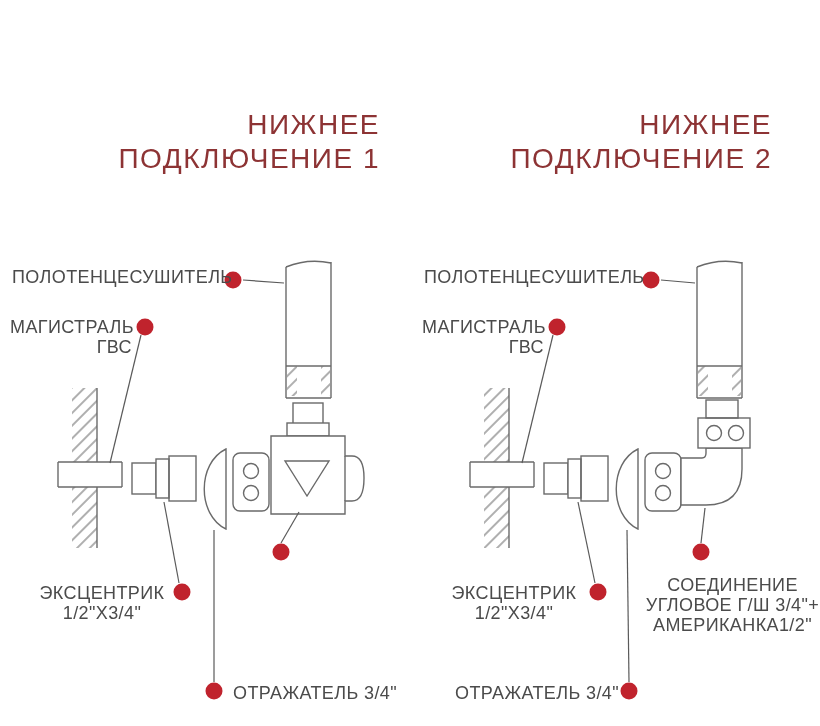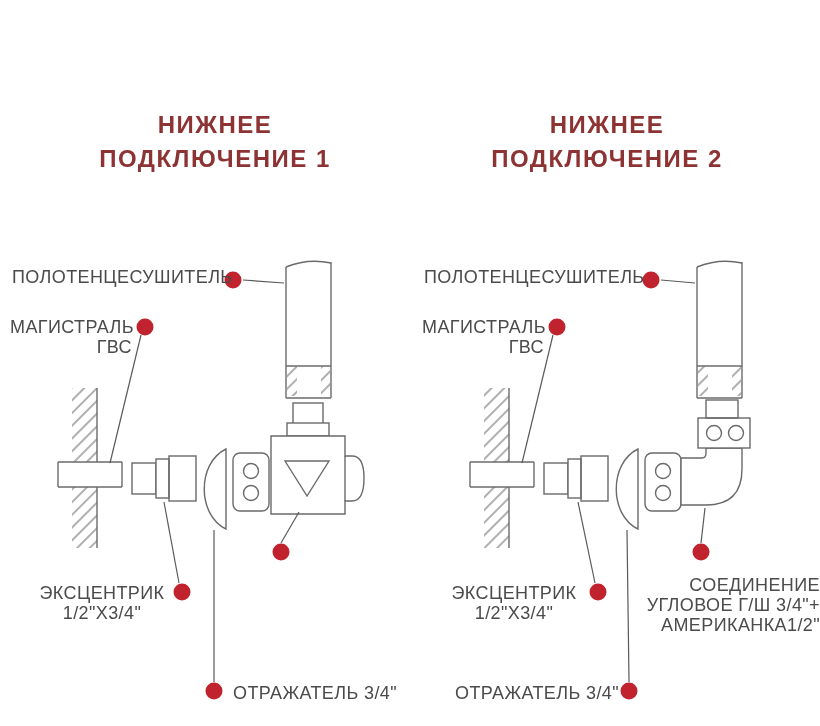--- a/index.html
+++ b/index.html
@@ -11,38 +11,38 @@
     width:820px;height:726px;position:relative;overflow:hidden;
     font-family:"Liberation Sans", sans-serif;
   }
   .stage{position:absolute;inset:0;width:820px;height:726px;}
   .title{
     position:absolute;top:22px;left:0;width:100%;text-align:center;
     font-size:36px;font-weight:500;letter-spacing:5px;word-spacing:26px;
     color:var(--title);
   }
   .heading{
-    position:absolute;top:108px;width:330px;text-align:center;
-    font-size:24px;font-weight:700;line-height:34px;letter-spacing:1.5px;
+    position:absolute;top:108px;width:330px;text-align:right;
+    font-size:28px;font-weight:400;line-height:34px;letter-spacing:1.5px;
     color:var(--title);white-space:pre-line;
   }
   .h-left{left:50px;}
   .h-right{left:442px;}
   .lbl{
     position:absolute;font-size:18px;color:var(--label);
     letter-spacing:0.4px;line-height:20px;white-space:pre-line;
   }
   .lbl-towel-1{left:12px;top:267px;}
   .lbl-towel-2{left:424px;top:267px;}
   .lbl-main-1{left:10px;top:317px;width:122px;text-align:right;}
   .lbl-main-2{left:422px;top:317px;width:122px;text-align:right;}
   .lbl-ecc-1{left:36px;top:583px;width:132px;text-align:center;}
   .lbl-ecc-2{left:448px;top:583px;width:132px;text-align:center;}
   .lbl-valve{left:299px;top:543px;width:150px;text-align:left;}
-  .lbl-fitting{left:645px;top:575px;width:175px;text-align:right;}
+  .lbl-fitting{left:645px;top:575px;width:175px;text-align:center;}
   .lbl-refl-1{left:233px;top:683px;}
   .lbl-refl-2{left:455px;top:683px;}
   svg.draw{position:absolute;left:0;top:0;}
   .ln{stroke:var(--line);stroke-width:1.4;fill:none;}
   .fillw{fill:#ffffff;stroke:var(--line);stroke-width:1.4;}
   .mask{fill:#ffffff;stroke:none;}
   .dot{fill:var(--accent);stroke:none;}
   .leader{stroke:#5a5a5a;stroke-width:1.2;fill:none;}
 </style>
 </head>

